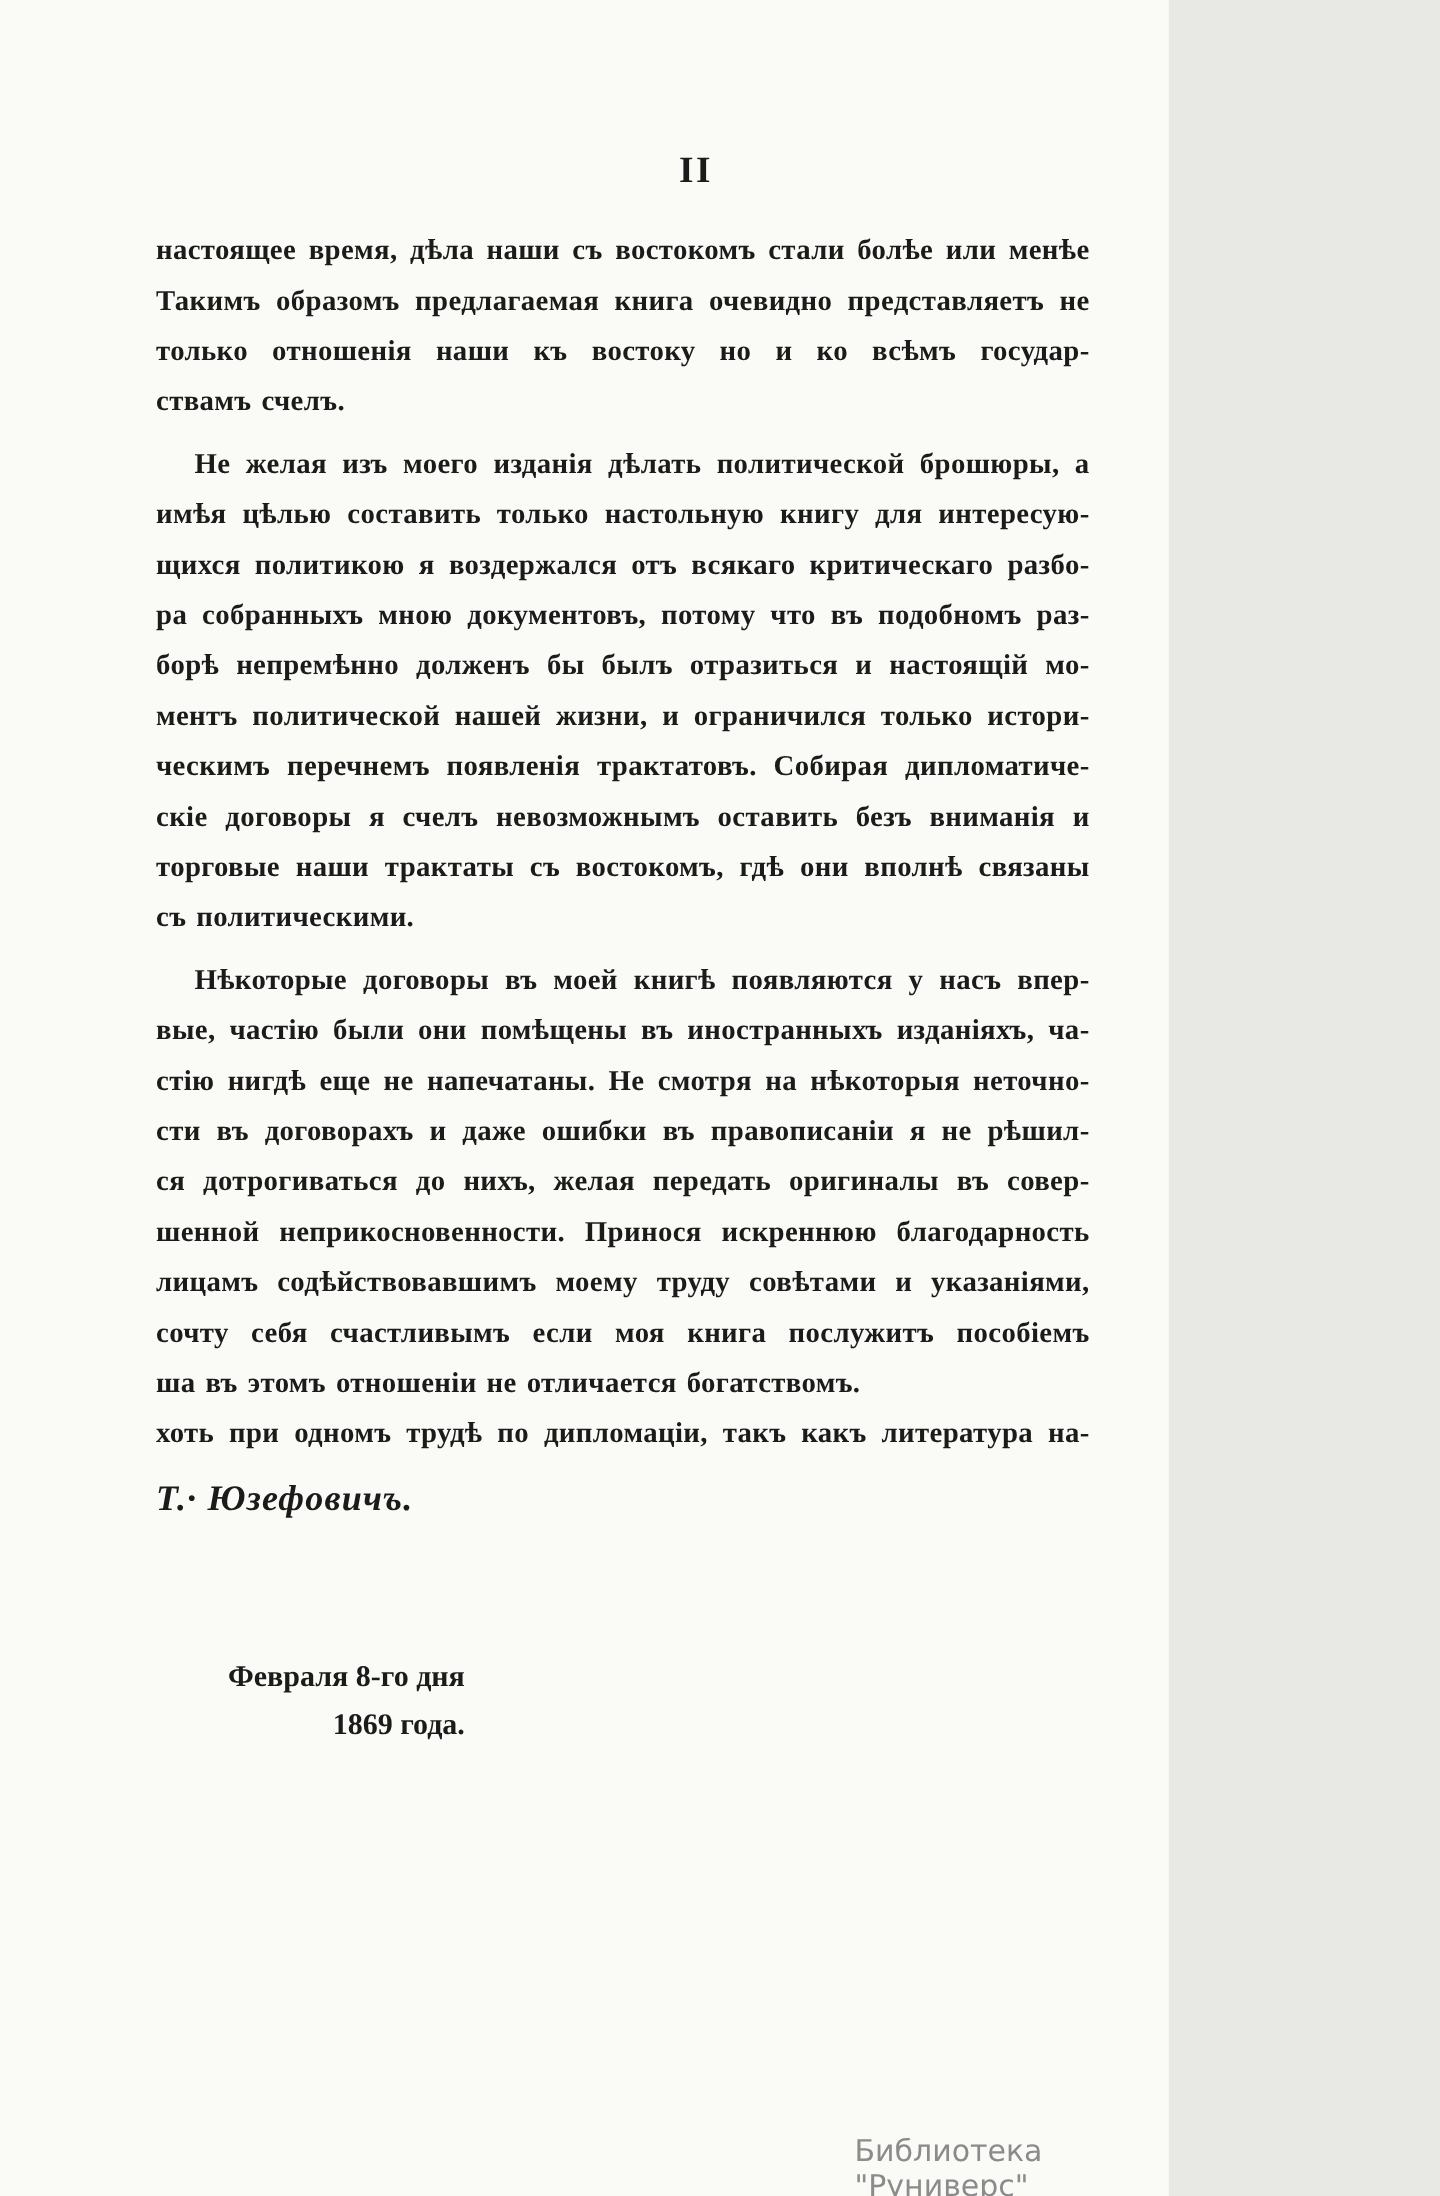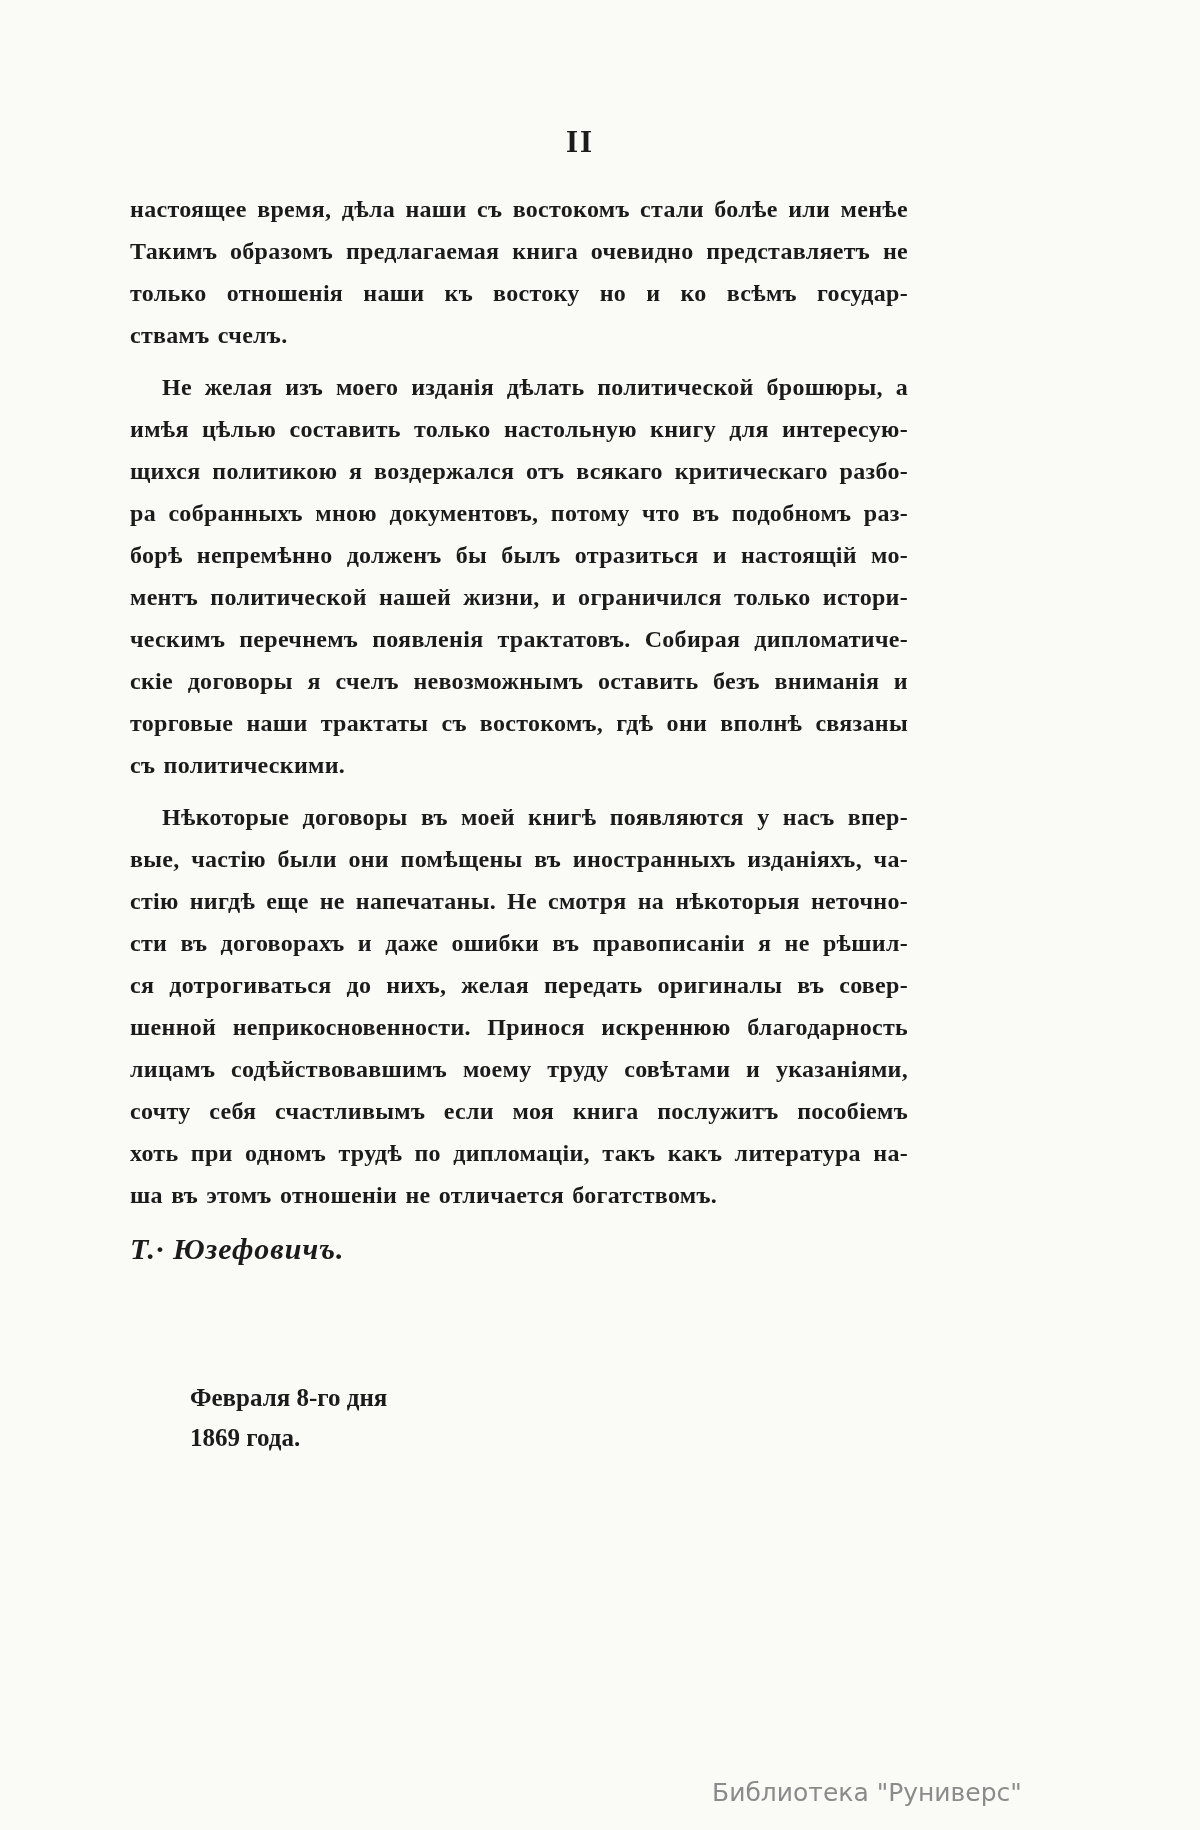--- a/index.html
+++ b/index.html
@@ -1,18 +1,18 @@
 <!DOCTYPE html>
 <html><head>
 <meta charset="utf-8">
 <style>
   html,body { margin:0; padding:0; background:#e8e8e4; }
   .page {
     position:relative;
-    width:1200px; height:1830px;
+    width:974px; height:1830px;
     background:#fafaf6;
     font-family:"Liberation Serif","DejaVu Serif",serif;
     color:#1b1b1b;
     overflow:hidden;
   }
   .pagenum {
     position:absolute; top:124px; left:0; width:1160px;
     text-align:center;
     font-size:31px; font-weight:bold; letter-spacing:2px;
   }
@@ -34,21 +34,21 @@
     padding-right:68px;
     font-size:30px; font-style:italic; font-weight:bold;
     letter-spacing:1px;
   }
   .dateblock {
     margin-top:112px; margin-left:60px;
     width:max-content;
     font-size:25px; font-weight:bold;
     line-height:40px;
   }
-  .dateblock .d2 { text-align:left; }
+  .dateblock .d2 { text-align:right; }
   .watermark {
     position:absolute; left:712px; top:1778px;
     font-family:"DejaVu Sans","Liberation Sans",sans-serif;
     font-size:25px; color:#8b8b8b;
   }
 </style>
 </head>
 <body>
 
 <div class="page">
@@ -79,22 +79,22 @@
 
     <div class="para">
       <div class="ln indent">Нѣкоторые договоры въ моей книгѣ появляются у насъ впер-</div>
       <div class="ln">вые, частію были они помѣщены въ иностранныхъ изданіяхъ, ча-</div>
       <div class="ln">стію нигдѣ еще не напечатаны. Не смотря на нѣкоторыя неточно-</div>
       <div class="ln">сти въ договорахъ и даже ошибки въ правописаніи я не рѣшил-</div>
       <div class="ln">ся дотрогиваться до нихъ, желая передать оригиналы въ совер-</div>
       <div class="ln">шенной неприкосновенности. Принося искреннюю благодарность</div>
       <div class="ln">лицамъ содѣйствовавшимъ моему труду совѣтами и указаніями,</div>
       <div class="ln">сочту себя счастливымъ если моя книга послужитъ пособіемъ</div>
+      <div class="ln last">ша въ этомъ отношеніи не отличается богатствомъ.</div>
       <div class="ln">хоть при одномъ трудѣ по дипломаціи, такъ какъ литература на-</div>
-      <div class="ln last">ша въ этомъ отношеніи не отличается богатствомъ.</div>
     </div>
 
     <div class="signature">Т.· Юзефовичъ.</div>
 
     <div class="dateblock">
       <div class="d1">Февраля 8-го дня</div>
       <div class="d2">1869 года.</div>
     </div>
 
   </div>

